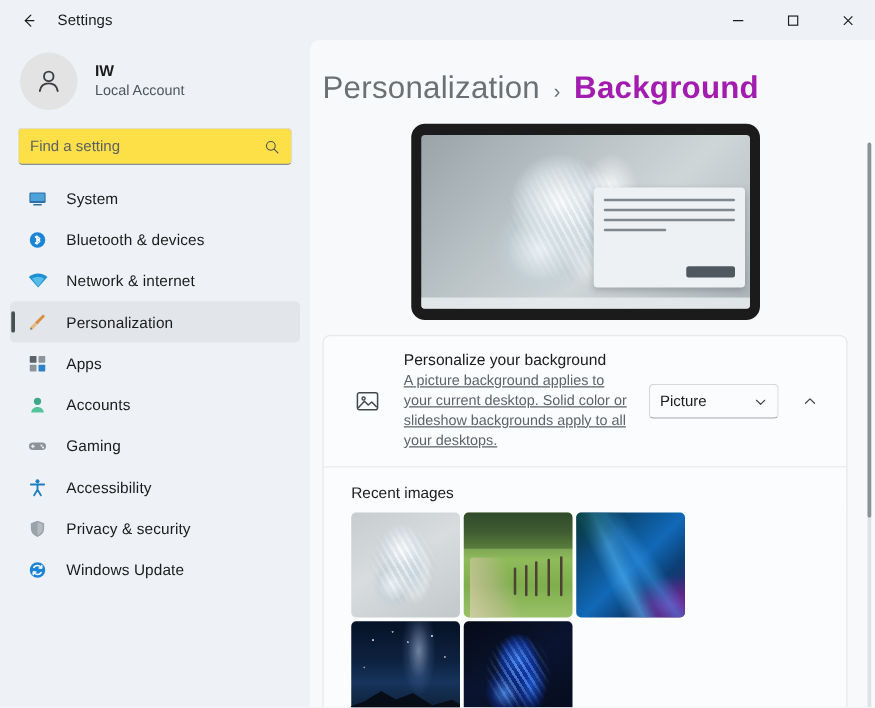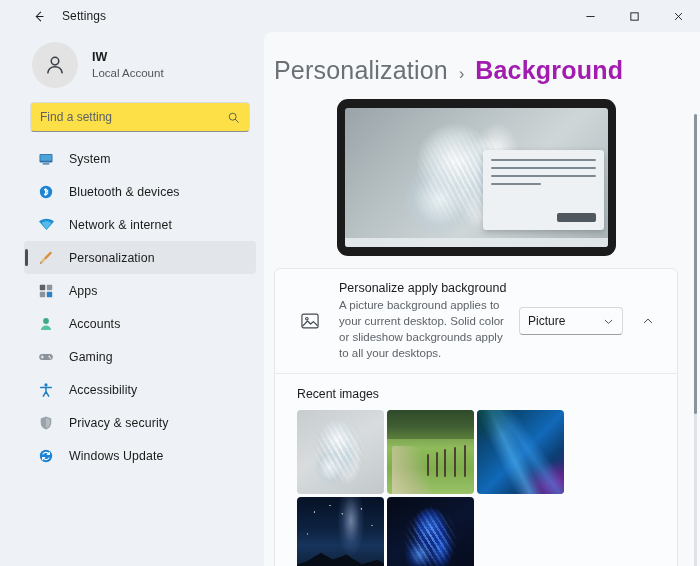--- a/index.html
+++ b/index.html
@@ -8,21 +8,20 @@
     overflow: hidden;
     font-family: "Liberation Sans", sans-serif;
     background: #f3f3f3;
   }
   .window {
     position: relative;
     width: 700px; height: 566px;
     background: #eef2f6;
     display: flex; flex-direction: column;
     overflow: hidden;
-    padding-left: 16px;
   }
 
   
   .titlebar {
     height: 32px; flex: 0 0 32px;
     display: flex; align-items: center;
     background: #eef2f6;
     position: relative; z-index: 5;
   }
   .back-btn {
@@ -188,21 +187,21 @@
     padding: 12px 14px;
     min-height: 62px;
   }
   .row-icon {
     width: 26px; height: 26px; flex: 0 0 26px;
     display: flex; align-items: center; justify-content: center;
     margin-right: 16px; margin-left: 8px;
   }
   .row-text { flex: 1 1 auto; min-width: 0; padding-right: 12px; }
   .row-title { font-size: 12.5px; color: #1b1b1b; margin-bottom: 3px; }
-  .row-desc { font-size: 11.5px; color: #5d6369; line-height: 1.38; max-width: 246px; }
+  .row-desc { font-size: 11.5px; color: #5d6369; line-height: 1.38; max-width: 246px; text-decoration: underline; }
   .combo {
     width: 104px; height: 28px; flex: 0 0 104px;
     background: #fbfcfd;
     border: 1px solid #d5d9dd;
     border-bottom-color: #9aa0a6;
     border-radius: 4px;
     display: flex; align-items: center;
     padding: 0 8px;
     font-size: 12px; color: #1b1b1b;
     cursor: pointer;
@@ -522,21 +521,21 @@
 
           <div class="card-row">
             <span class="row-icon">
               <svg width="22" height="22" viewBox="0 0 24 24">
                 <rect x="3.2" y="4.6" width="17.6" height="14.8" rx="1.8" fill="none" stroke="#43484d" stroke-width="1.3"></rect>
                 <circle cx="8.6" cy="9.6" r="1.35" fill="none" stroke="#43484d" stroke-width="1.2"></circle>
                 <path d="M4.2 17.4 9.3 12l3.4 3.3 3-2.6 4.1 4.1" fill="none" stroke="#43484d" stroke-width="1.3" stroke-linejoin="round" stroke-linecap="round"></path>
               </svg>
             </span>
             <div class="row-text">
-              <div class="row-title">Personalize apply background</div>
+              <div class="row-title">Personalize your background</div>
               <div class="row-desc">A picture background applies to your current desktop. Solid color or slideshow backgrounds apply to all your desktops.</div>
             </div>
             <div class="combo">
               <span class="cv">Picture</span>
               <svg width="11" height="11" viewBox="0 0 12 12">
                 <path d="M2.4 4.6 6 8.1l3.6-3.5" fill="none" stroke="#43484d" stroke-width="1" stroke-linecap="round" stroke-linejoin="round"></path>
               </svg>
             </div>
             <div class="expander">
               <svg width="12" height="12" viewBox="0 0 12 12">

